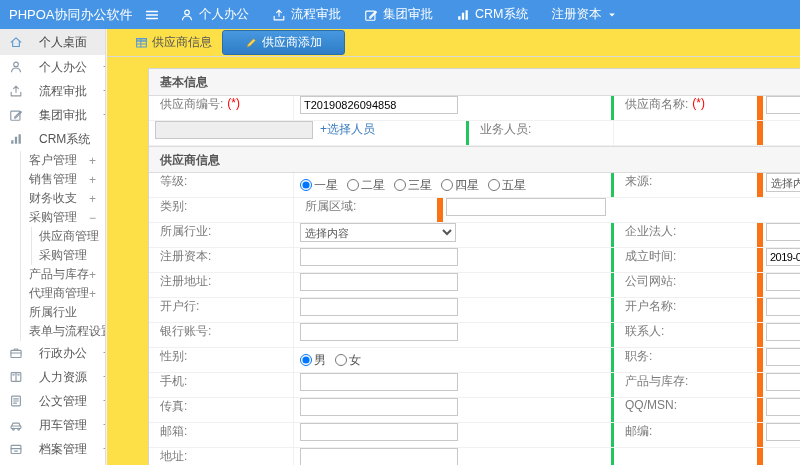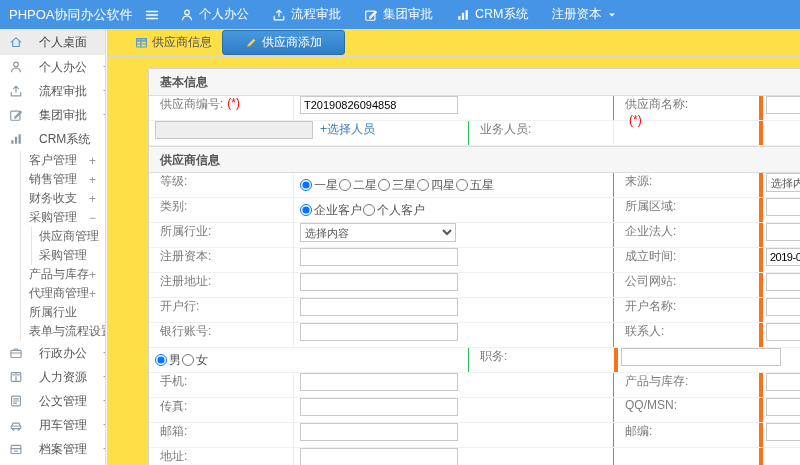--- a/index.html
+++ b/index.html
@@ -35,35 +35,35 @@
   .tab svg { display:block; }
 
   
   .panel { margin:11px 0 0 41px; width:1010px; background:#fff; border:1px solid #d4d4d4; }
   .section-header { height:27px; line-height:27px; background:#f6f6f6; border-bottom:1px solid #dcdcdc; padding-left:11px; font-weight:bold; color:#555; font-size:12px; }
   .section-header.not-first { border-top:1px solid #dcdcdc; }
   .frow { display:flex; align-items:stretch; height:25px; border-bottom:1px solid #f0f0f0; }
   .frow:last-child { border-bottom:none; }
   .cell { display:flex; }
   .c-label1 { width:145px; padding-left:11px; color:#7b7b7b; border-right:1px solid #f0f0f0; }
-  .c-field1 { width:320px; padding-left:6px; border-right:1px solid #22c55e; }
-  .c-label2 { width:149px; padding-left:11px; color:#7b7b7b; border-right:4px solid #f97316;flex-direction:column; }
+  .c-field1 { width:320px; padding-left:6px; border-right:3px solid #22c55e; }
+  .c-label2 { width:149px; padding-left:11px; color:#7b7b7b; border-right:6px solid #f97316; }
   .c-field2 { flex:1; padding-left:3px; }
   .req { color:#f00; margin-left:4px; }
 
   input[type=text] { height:18px; border:1px solid #c8c8c8; font-size:11px; padding:0 3px; width:158px; font-family:inherit; }
   input[type=text]:disabled { background:#eee; }
   .c-field2 input[type=text] { width:160px; }
   select { height:19px; border:1px solid #c8c8c8; font-size:11px; width:156px; color:#555; font-family:inherit; background:#fff; }
   .c-field2 select { width:160px; }
   [data-name="supplier-code-input"] { width:126px; font-size:12px; height:20px; }
   [data-name="business-staff-input"] { width:100px; }
   [data-name="founding-date-input"] { font-size:10px; letter-spacing:-0.5px; }
   .pick-link { color:#3b7dc0; margin-left:7px; cursor:pointer; white-space:nowrap; }
-  .radios { display:flex; align-items:center; gap:1px; }
+  .radios { display:flex; align-items:center; gap:9px; }
   .radios label { display:flex; align-items:center; gap:2px; color:#555; cursor:pointer; white-space:nowrap; }
   .radios input { width:12px; height:12px; margin:0; }
 </style>
 </head>
 <body>
 
 <div class="topbar" data-name="top-bar">
   <div class="brand" data-name="app-title">PHPOA协同办公软件</div>
   <div class="hamburger" data-name="menu-toggle-button">
       <span data-name="menu-icon" style="display: inline-flex; color: rgb(255, 255, 255);">
@@ -340,32 +340,20 @@
           <span data-name="field-label-text">来源:</span>
         </div>
         <div class="cell c-field2" data-name="source-field-cell">
           <select data-name="source-select"><option>选择内容</option></select>
         </div>
       </div>
       <div class="frow" data-name="form-row">
         <div class="cell c-label1" data-name="category-label">
           <span data-name="field-label-text">类别:</span>
         </div>
-        <div class="cell c-field1" data-name="category-field-cell">
-          <span class="radios" data-name="category-radio-group">
-            <label data-name="category-radio-option">
-              <input type="radio" name="category" data-name="category-radio" checked="" style="">
-              <span data-name="radio-option-label">企业客户</span>
-            </label>
-            <label data-name="category-radio-option">
-              <input type="radio" name="category" data-name="category-radio" style="">
-              <span data-name="radio-option-label">个人客户</span>
-            </label>
-          </span>
-        </div>
         <div class="cell c-label2" data-name="region-label">
           <span data-name="field-label-text">所属区域:</span>
         </div>
         <div class="cell c-field2" data-name="region-field-cell">
           <input data-name="region-input" type="text" style="">
         </div>
       </div>
       <div class="frow" data-name="form-row">
         <div class="cell c-label1" data-name="industry-label">
           <span data-name="field-label-text">所属行业:</span>
@@ -430,20 +418,23 @@
           <input data-name="bank-account-input" type="text" style="">
         </div>
         <div class="cell c-label2" data-name="contact-person-label">
           <span data-name="field-label-text">联系人:</span>
         </div>
         <div class="cell c-field2" data-name="contact-person-field-cell">
           <input data-name="contact-person-input" type="text" style="">
         </div>
       </div>
       <div class="frow" data-name="form-row">
+        <div class="cell c-label1" data-name="gender-label">
+          <span data-name="field-label-text">性别:</span>
+        </div>
         <div class="cell c-field1" data-name="gender-field-cell">
           <span class="radios" data-name="gender-radio-group">
             <label data-name="gender-radio-option">
               <input type="radio" name="gender" data-name="gender-radio" checked="" style="">
               <span data-name="radio-option-label">男</span>
             </label>
             <label data-name="gender-radio-option">
               <input type="radio" name="gender" data-name="gender-radio" style="">
               <span data-name="radio-option-label">女</span>
             </label>

